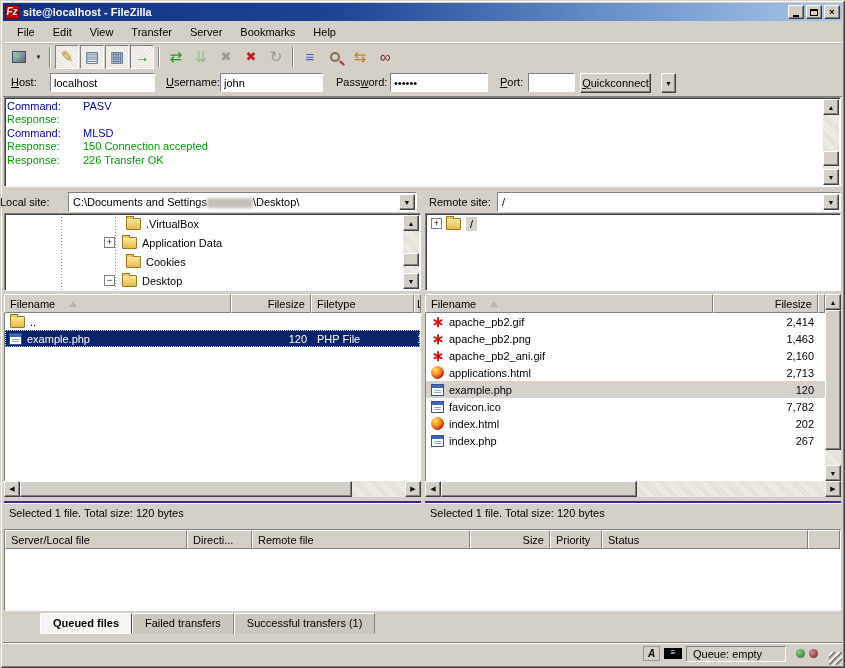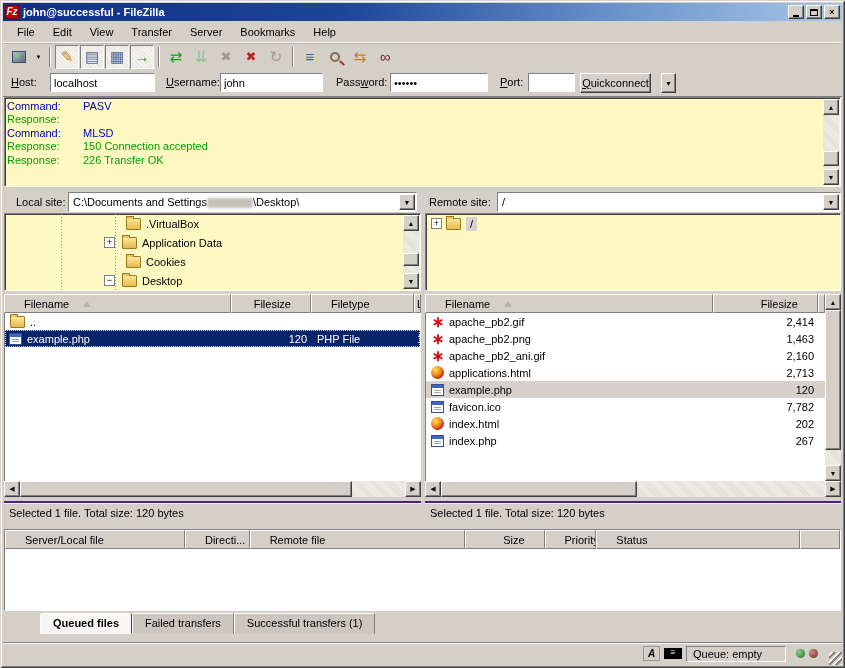--- a/index.html
+++ b/index.html
@@ -5,21 +5,21 @@
   * { margin:0; padding:0; box-sizing:border-box; }
   html,body { width:845px; height:668px; }
   body { font-family:"Liberation Sans", sans-serif; font-size:11px; color:#000; background:#d4d0c8; }
   .window { position:relative; width:845px; height:668px; background:#d4d0c8; overflow:hidden;
     box-shadow: inset 1px 1px 0 #d8d4cc, inset -1px -1px 0 #404040, inset 2px 2px 0 #fff, inset -2px -2px 0 #808080; }
   .abs { position:absolute; }
 
   
   .raised { background:#d4d0c8; border:1px solid; border-color:#fff #404040 #404040 #fff; box-shadow: inset -1px -1px 0 #808080; }
   .raised-soft { background:#d4d0c8; border:1px solid; border-color:#fff #808080 #808080 #fff; }
-  .sunken { background:#fef9c3; border:1px solid; border-color:#808080 #fff #fff #808080; box-shadow: inset 1px 1px 0 #404040; }
+  .sunken { background:#ffffff; border:1px solid; border-color:#808080 #fff #fff #808080; box-shadow: inset 1px 1px 0 #404040; }
   .sunken-thin { background:#fff; border:1px solid; border-color:#808080 #fff #fff #808080; }
 
   
   .titlebar { left:3px; top:3px; width:839px; height:18px; display:flex; align-items:center; gap:4px; padding:0 2px;
     background:linear-gradient(90deg,#123083 0%,#1d4496 40%,#6f97cd 75%,#a9c6e8 100%); }
   .fz-icon { width:14px; height:14px; background:#c00000; border:1px solid #7a0000; color:#fff; font-weight:bold; font-style:italic;
     font-size:10px; line-height:12px; text-align:center; flex:0 0 auto; }
   .title-text { color:#fff; font-weight:bold; white-space:nowrap; }
   .winbtns { margin-left:auto; display:flex; gap:2px; }
   .winbtn { width:16px; height:14px; display:flex; align-items:center; justify-content:center; font-size:9px; font-weight:bold; }
@@ -78,21 +78,21 @@
   .tree { overflow:hidden; }
   .tree-row { position:relative; height:19px; display:flex; align-items:center; }
   .guide-v { position:absolute; top:0; bottom:0; width:1px; background-image:repeating-linear-gradient(#9a968e 0 1px, transparent 1px 3px); }
   .exp { position:absolute; width:11px; height:11px; background:#fff; border:1px solid #808080; font-size:9px; line-height:9px; text-align:center; color:#000; }
   .folder { width:15px; height:12px; background:linear-gradient(#fbe89b,#e7b94e); border:1px solid #9a7a1e; border-radius:1px; position:relative; flex:0 0 auto; }
   .folder::before { content:""; position:absolute; top:-3px; left:-1px; width:6px; height:2px; background:#eec55e; border:1px solid #9a7a1e; border-bottom:none; }
   .tree-label { margin-left:5px; white-space:nowrap; }
 
   
   .hdr-row { display:flex; }
-  .hdr-cell { height:19px; display:flex; align-items:center; padding:0 19px; overflow:hidden; white-space:nowrap; }
+  .hdr-cell { height:19px; display:flex; align-items:center; padding:0 5px; overflow:hidden; white-space:nowrap; }
   .hdr-right { justify-content:flex-end; }
   .sort-asc { width:0; height:0; border-left:4px solid transparent; border-right:4px solid transparent; border-bottom:6px solid #b8b4aa; margin-left:14px; }
   .list { background:#fff; overflow:hidden; }
   .frow { height:17px; display:flex; align-items:center; }
   .fcell { display:flex; align-items:center; height:17px; padding:0 5px; overflow:hidden; white-space:nowrap; flex:0 0 auto; }
   .fcell-r { justify-content:flex-end; }
   .sel-active { background:#0a246a; color:#fff; outline:1px dotted #e8e464; outline-offset:-1px; }
   .sel-inactive { background:#d6d2cb; }
   .page-icon { width:13px; height:12px; background:#fff; border:1px solid #35508a; position:relative; flex:0 0 auto; margin-right:5px; }
   .page-icon::before { content:""; position:absolute; left:0; top:0; right:0; height:3px; background:#4464c8; }
@@ -131,21 +131,21 @@
   .grip { position:absolute; right:3px; bottom:3px; width:13px; height:13px;
     background:repeating-linear-gradient(135deg, transparent 0 2px, #fff 2px 3px, #8a8680 3px 5px); }
 </style>
 </head>
 <body>
 
 <div class="window">
 
   <div class="abs titlebar">
     <span class="fz-icon">Fz</span>
-    <span class="title-text">john@successful - FileZilla</span>
+    <span class="title-text">site@localhost - FileZilla</span>
     <span class="winbtns">
       <span class="winbtn raised">
           <span class="min-glyph"></span>
         </span>
       <span class="winbtn raised">
           <span class="max-glyph"></span>
         </span>
       <span class="winbtn raised">
           <span>×</span>
         </span>
@@ -248,21 +248,21 @@
           <span>226 Transfer OK</span>
         </div>
     </div>
     <div class="vsb" style="right:1px; top:1px; bottom:1px;">
       <span class="sb-btn raised" style="top:0;">▲</span>
       <span class="sb-thumb raised" style="top:52px; left:0; width:16px; height:15px;"></span>
       <span class="sb-btn raised" style="bottom:0;">▼</span>
     </div>
   </div>
 
-  <span class="site-label" style="left:0;margin-left:16px;">Local site:</span>
+  <span class="site-label" style="left:0;">Local site:</span>
   <div class="combo sunken-thin" style="left:68px; width:349px;">
     <span class="combo-text"><span>C:\Documents and Settings</span><span class="redacted"></span><span>\Desktop\</span></span>
     <span class="combo-dd raised">▼</span>
   </div>
 
   <span class="site-label" style="left:429px;">Remote site:</span>
   <div class="combo sunken-thin" style="left:497px; width:344px;">
     <span class="combo-text">/</span>
     <span class="combo-dd raised">▼</span>
   </div>

